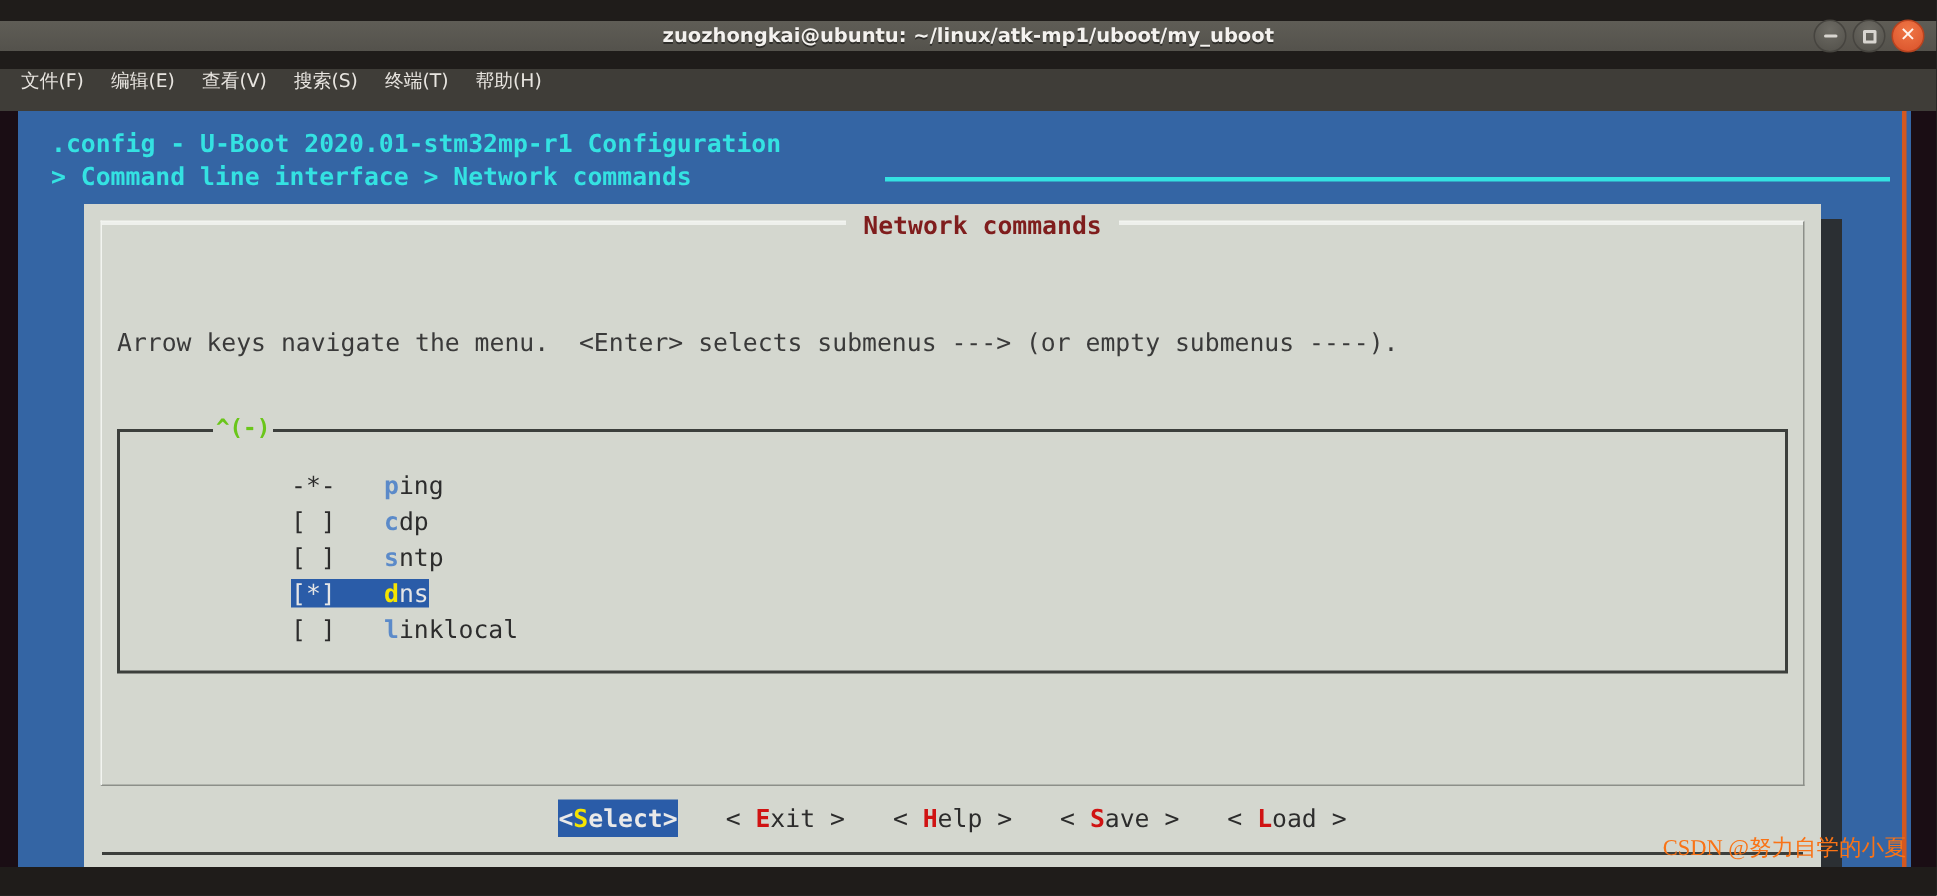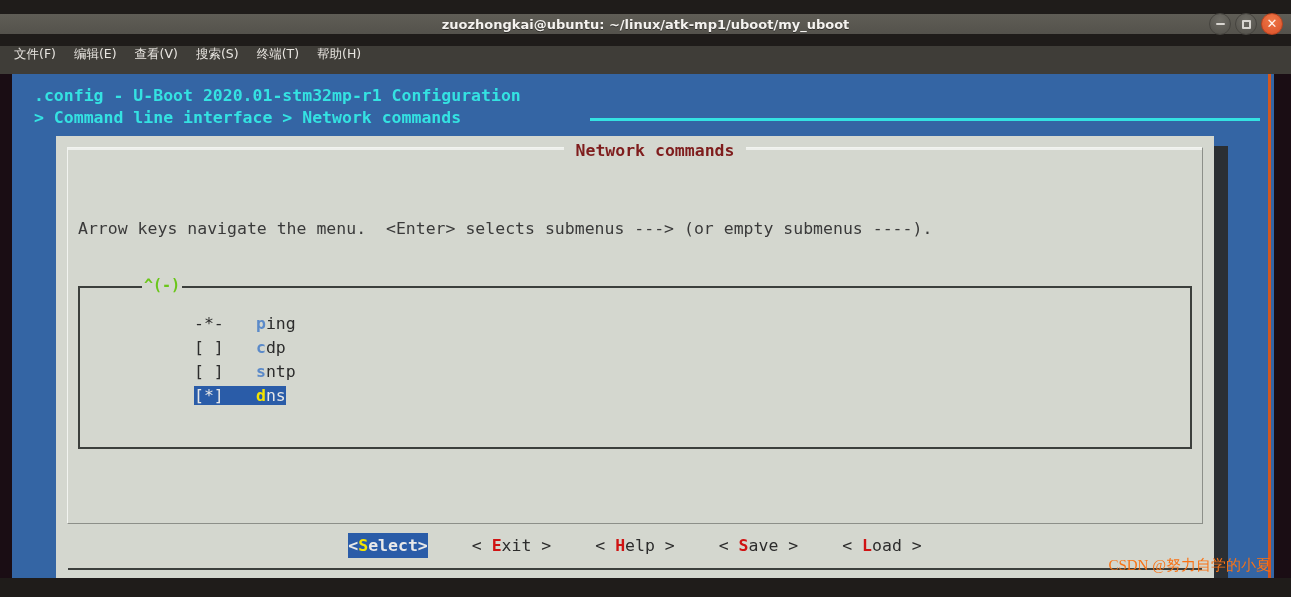--- a/index.html
+++ b/index.html
@@ -252,21 +252,21 @@
   .list-row.selected .hot { color: #f4e400; }
   .hot { color: #5b8ac9; font-weight: bold; }
 
   
   .btnrow {
     position: absolute;
     left: 0; bottom: 28px;
     width: 100%;
     display: flex;
     justify-content: center;
-    gap: 44px;
+    gap: 32px;
     font-size: 16.5px;
     font-family: "DejaVu Sans Mono", monospace;
   }
   .btn {
     white-space: pre;
     color: #2c2c2c;
     padding: 1px 0;
     letter-spacing: 0px;
   }
   .btn .hotred { color: #d01313; font-weight: bold; }
@@ -346,20 +346,21 @@
           </div>
 
           <div class="listbox">
             <div class="listbox-notch-left"></div>
             <div class="listbox-notch">^(-)</div>
             <div class="list" id="option-list">
                 <div class="list-row"><span class="seg"><span class="cell mark">-*-</span><span class="hot">p</span><span>ing</span></span></div>
                 <div class="list-row"><span class="seg"><span class="cell mark">[ ]</span><span class="hot">c</span><span>dp</span></span></div>
                 <div class="list-row"><span class="seg"><span class="cell mark">[ ]</span><span class="hot">s</span><span>ntp</span></span></div>
                 <div class="list-row selected"><span class="seg"><span class="cell mark">[*]</span><span class="hot">d</span><span>ns</span></span></div>
+                <div class="list-row"><span class="seg"><span class="cell mark">[ ]</span><span class="hot">l</span><span>inklocal</span></span></div>
               </div>
           </div>
 
           <div class="btnrow" id="button-row">
               <div class="btn active"><span>&lt;</span><span class="hotyellow">S</span><span>elect&gt;</span></div>
               <div class="btn"><span>&lt; </span><span class="hotred">E</span><span>xit &gt;</span></div>
               <div class="btn"><span>&lt; </span><span class="hotred">H</span><span>elp &gt;</span></div>
               <div class="btn"><span>&lt; </span><span class="hotred">S</span><span>ave &gt;</span></div>
               <div class="btn"><span>&lt; </span><span class="hotred">L</span><span>oad &gt;</span></div>
             </div>

